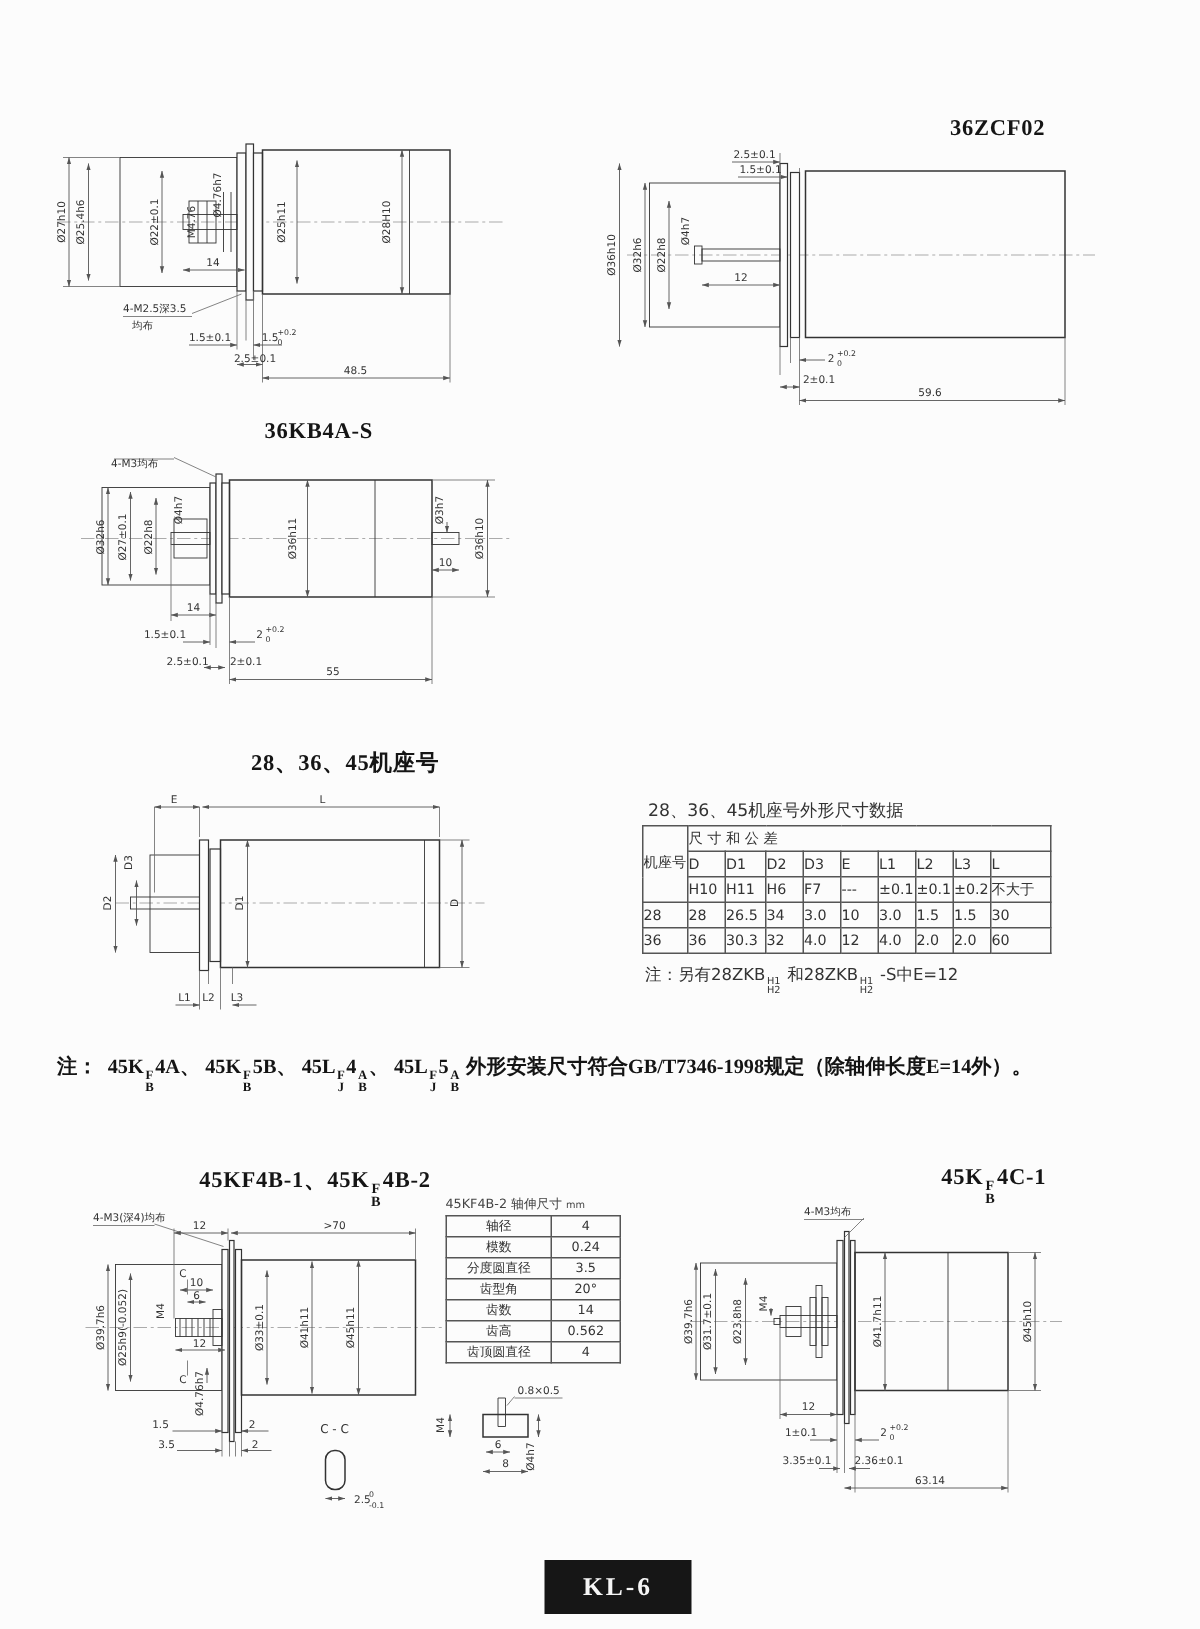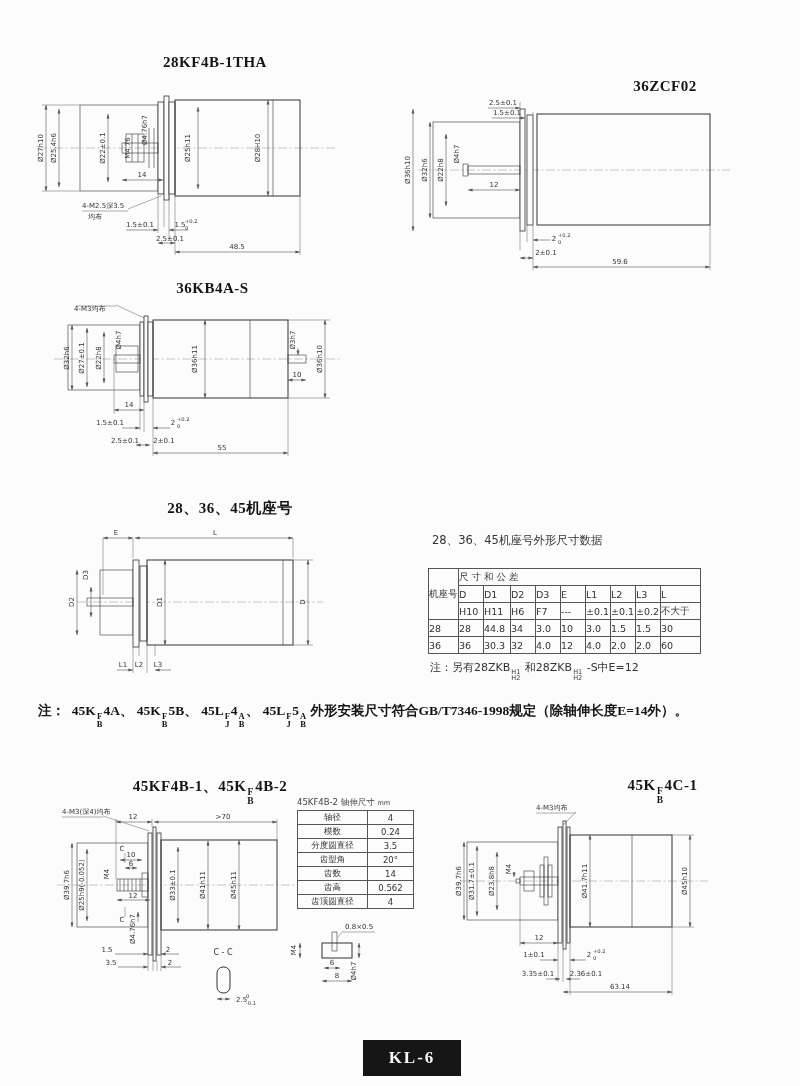--- a/index.html
+++ b/index.html
@@ -17,21 +17,21 @@
   svg .p{stroke:#333;stroke-width:.8;fill:#fcfcfc}
   svg .t2{stroke:#333;stroke-width:.6;fill:none}
   svg .e{stroke:#6a6a6a;stroke-width:.55;fill:none}
   svg .d{stroke:#555;stroke-width:.6;fill:none}
   svg .c{stroke:#999;stroke-width:.55;stroke-dasharray:9 2.5 2 2.5;fill:none}
   svg text{font:7px "DejaVu Sans",sans-serif;fill:#333}
   svg text.s{font-size:5.2px}
   svg text.b{font-size:8px}
   
   .tbl-wrap{position:absolute;font-family:"DejaVu Sans",sans-serif;}
-  .tbl-title{font-size:11.5px;color:#333;margin:0 0 20px 4px;}
+  .tbl-title{font-size:11.5px;color:#333;margin:0 0 2px 4px;}
   table.dim{border-collapse:collapse;table-layout:fixed;}
   table.dim td{border:1px solid #555;font-size:9.5px;
                color:#333;padding:1px 0;height:14px;}
   td.corner{width:26px;line-height:1.25;word-break:break-all;padding:0 5px;}
   .tbl-note{font-size:11px;color:#333;margin-top:6px;margin-left:2px;}
   .tbl-note .stk{font-size:6.5px;vertical-align:-3px;}
   
   .midnote{position:absolute;font-family:"Liberation Serif",serif;
            font-weight:bold;font-size:13.5px;color:#141414;}
   .midnote .stk{font-size:8.5px;vertical-align:-4px;}
@@ -45,21 +45,20 @@
   
   .footer{position:absolute;left:363px;top:1040px;width:98px;height:36px;
           background:#161616;color:#f5f5f5;display:flex;align-items:center;
           justify-content:center;font-family:"Liberation Serif",serif;
           font-weight:bold;font-size:17px;letter-spacing:2px;text-align:right;}
 </style>
 </head>
 <body>
 
 <div class="block" style="left:30px;top:50px;width:370px;height:210px;">
-  <div class="dtitle" style="top:4px;">28KF4B-1THA</div>
   <svg style="top:30px;" width="370" height="180" viewBox="0 0 370 180">
     <defs>
         <marker id="m1" viewBox="0 0 10 10" refX="9.5" refY="5" markerWidth="8" markerHeight="8" orient="auto-start-reverse">
           <path d="M0,2 L10,5 L0,8 Z" fill="#555"></path>
         </marker>
       </defs>
     <g class="c">
         <line x1="8" y1="68" x2="305" y2="68"></line>
       </g>
     <g>
@@ -328,21 +327,21 @@
       <td>F7</td>
       <td>---</td>
       <td>±0.1</td>
       <td>±0.1</td>
       <td>±0.2</td>
       <td>不大于</td>
     </tr>
     <tr>
       <td>28</td>
       <td>28</td>
-      <td>44.8</td>
+      <td>26.5</td>
       <td>34</td>
       <td>3.0</td>
       <td>10</td>
       <td>3.0</td>
       <td>1.5</td>
       <td>1.5</td>
       <td>30</td>
     </tr>
     <tr>
       <td>36</td>

